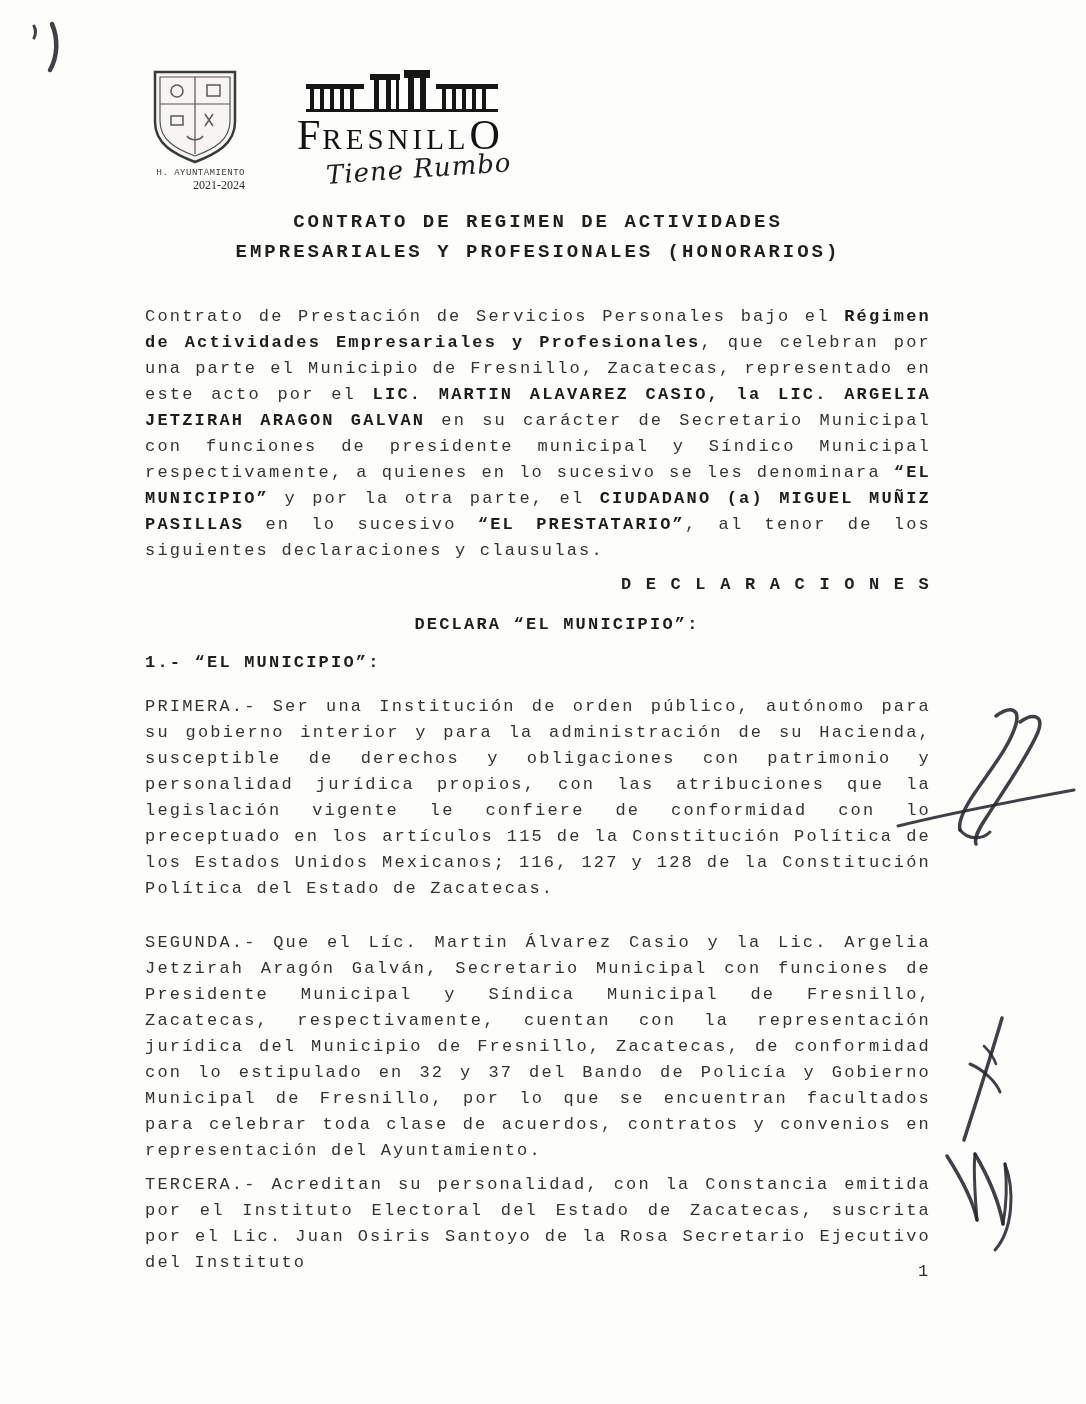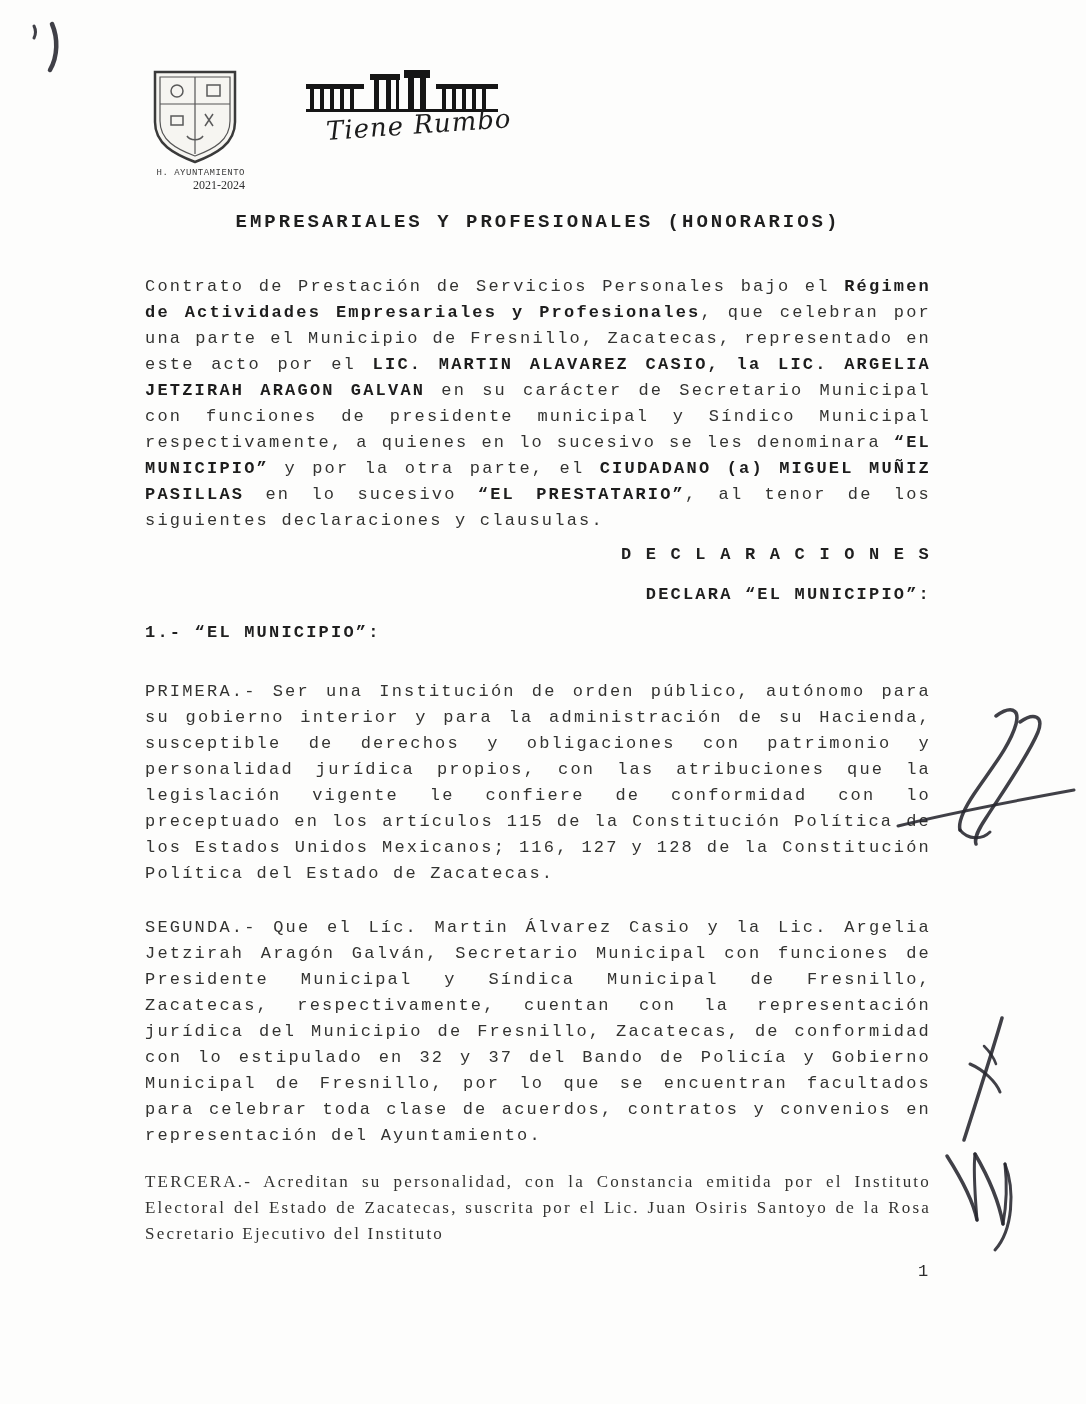--- a/index.html
+++ b/index.html
@@ -34,25 +34,25 @@
   
   .title { margin-top:14px; text-align:center; font-weight:bold; font-size:19px; color:#1f1f1f; }
   .title .tl { display:block; line-height:30px; letter-spacing:3px; }
   .para {
     font-size:17px; line-height:26px; letter-spacing:2.2px;
     text-align:justify; color:#333331;
   }
   .b { font-weight:700; color:#1d1d1d; }
   .intro { margin-top:37px; }
   .decl { margin-top:8px; text-align:right; font-weight:bold; font-size:17px; letter-spacing:2.2px; line-height:26px; color:#1f1f1f; }
-  .declara { margin-top:14px; padding-left:38px; font-weight:bold; text-align:right; color:#1f1f1f; }
+  .declara { margin-top:14px; padding-left:38px; font-weight:bold; text-align:center; color:#1f1f1f; }
   .numeral { margin-top:12px; font-weight:bold; text-align:left; color:#1f1f1f; }
-  .primera { margin-top:33px; }
+  .primera { margin-top:18px; }
   .segunda { margin-top:28px; }
-  .tercera { margin-top:20px;font-family:Liberation Serif, serif; }
+  .tercera { margin-top:8px; }
 
   .pagenum { position:absolute; left:918px; top:1262px; font-size:17px; color:#2c2c2c; }
 
   
   .ink { position:absolute; pointer-events:none; }
   .ink path { fill:none; stroke:#26262e; stroke-linecap:round; stroke-linejoin:round; opacity:0.88; }
   .pen-mark { left:22px; top:16px; }
   .sig1 { left:878px; top:698px; }
   .sig2 { left:940px; top:1012px; }
   .sig3 { left:933px; top:1138px; }
@@ -105,25 +105,29 @@
             <rect x="116" y="8" width="6" height="31"></rect>
             <rect x="132" y="14" width="62" height="5"></rect>
             <rect x="138" y="19" width="4" height="20"></rect>
             <rect x="148" y="19" width="4" height="20"></rect>
             <rect x="158" y="19" width="4" height="20"></rect>
             <rect x="168" y="19" width="4" height="20"></rect>
             <rect x="178" y="19" width="4" height="20"></rect>
             <rect x="2" y="39" width="192" height="3"></rect>
           </g>
         </svg>
+        <div class="brand-word">
+          <span class="cap">F</span><span class="mid">RESNILL</span><span class="cap">O</span>
+        </div>
         <div class="tagline">Tiene Rumbo</div>
       </div>
     </header>
 
     <h1 class="title">
+      <span class="tl">CONTRATO DE REGIMEN DE ACTIVIDADES</span>
       <span class="tl">EMPRESARIALES Y PROFESIONALES (HONORARIOS)</span>
     </h1>
 
     <p class="para intro"><span>Contrato de Prestación de Servicios Personales bajo el </span><span class="b">Régimen de Actividades Empresariales y Profesionales</span><span>, que celebran por una parte el Municipio de Fresnillo, Zacatecas, representado en este acto por el </span><span class="b">LIC. MARTIN ALAVAREZ CASIO, la LIC. ARGELIA JETZIRAH ARAGON GALVAN</span><span> en su carácter de Secretario Municipal con funciones de presidente municipal y Síndico Municipal respectivamente, a quienes en lo sucesivo se les denominara </span><span class="b">“EL MUNICIPIO”</span><span> y por la otra parte, el </span><span class="b">CIUDADANO (a)  MIGUEL MUÑIZ PASILLAS</span><span>  en lo sucesivo </span><span class="b">“EL PRESTATARIO”</span><span>, al tenor de los siguientes declaraciones y clausulas.</span></p>
 
     <h2 class="decl">D E C L A R A C I O N E S</h2>
 
     <p class="para declara">DECLARA “EL MUNICIPIO”:</p>
 
     <p class="para numeral">1.- “EL MUNICIPIO”:</p>

